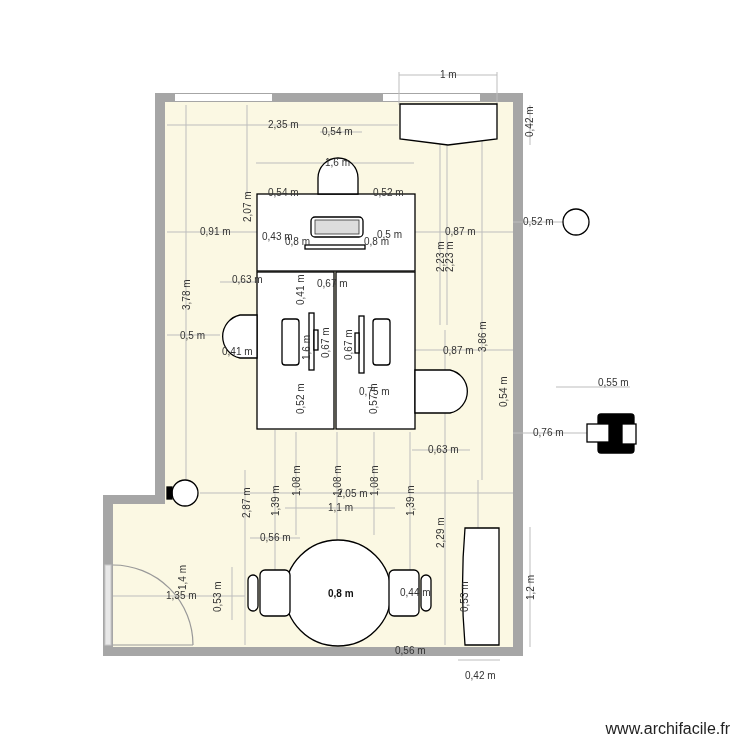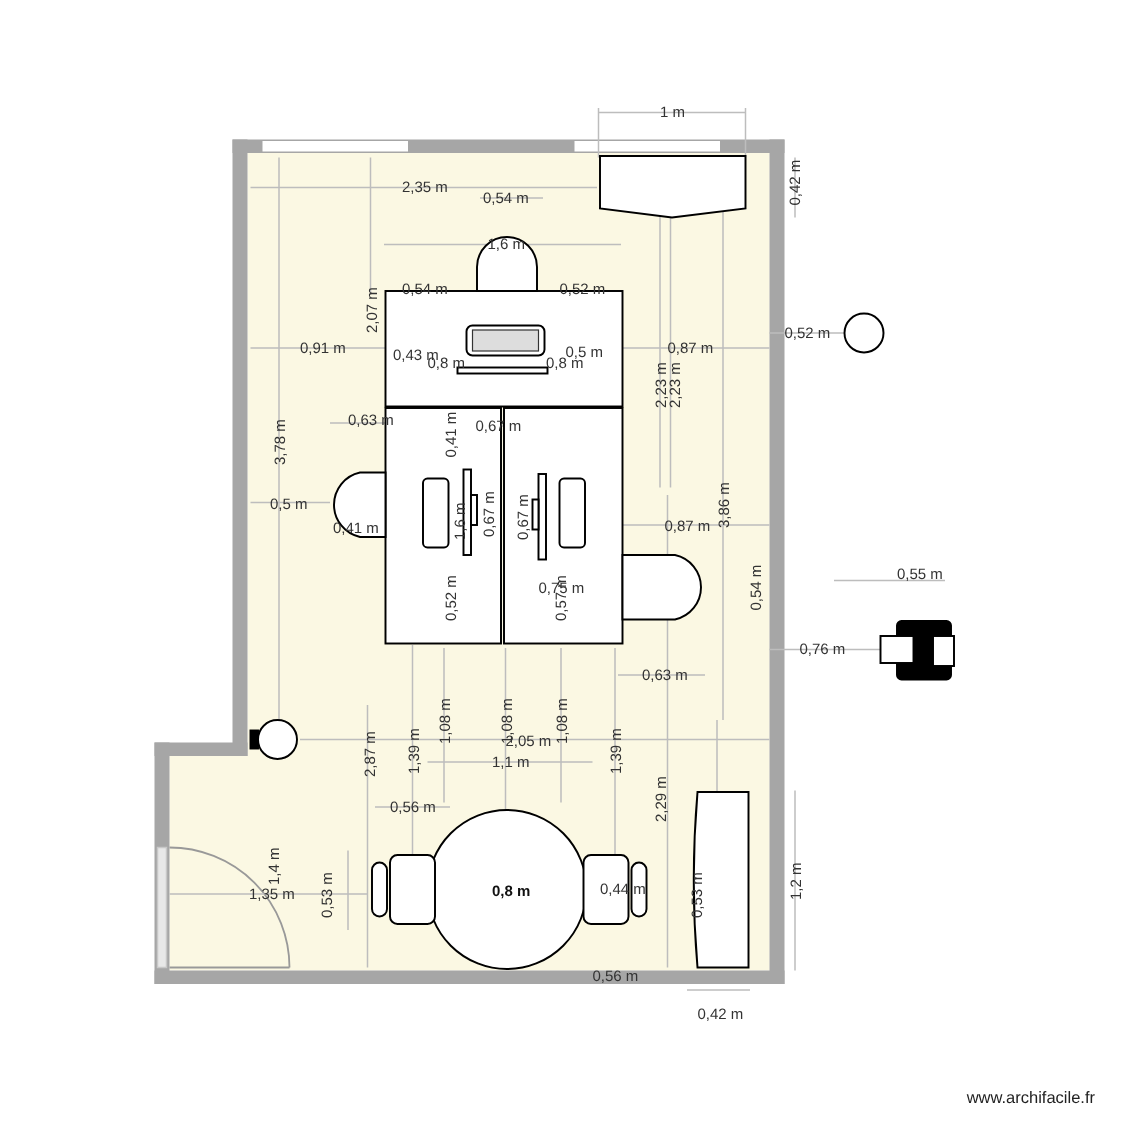--- a/index.html
+++ b/index.html
@@ -1,20 +1,20 @@
 <!DOCTYPE html>
 <html><head>
 <meta charset="utf-8">
 <style>
   html, body { margin:0; padding:0; background:#ffffff; }
   body { width:750px; height:750px; position:relative; overflow:hidden; font-family:"Liberation Sans", sans-serif; }
   #plan { position:absolute; left:0; top:0; width:750px; height:750px; }
   .dimtext { font-family:"Liberation Sans", sans-serif; font-size:10px; fill:#333333; }
   .dimtext.bold { font-weight:bold; fill:#111; }
-  .watermark { position:absolute; right:20px; bottom:12px; font-family:"Liberation Sans", sans-serif; font-size:11px; color:#222; }
+  .watermark { position:absolute; right:20px; bottom:12px; font-family:"Liberation Sans", sans-serif; font-size:16px; color:#222; }
 </style>
 </head>
 <body>
 
 <svg id="plan" viewBox="0 0 750 750" xmlns="http://www.w3.org/2000/svg">
 
   <polygon points="165,102 513,102 513,647 113,647 113,504 165,504" fill="#fbf8e3"></polygon>
 
   <g fill="#a6a6a6">
     <rect x="155" y="93" width="368" height="9"></rect>

